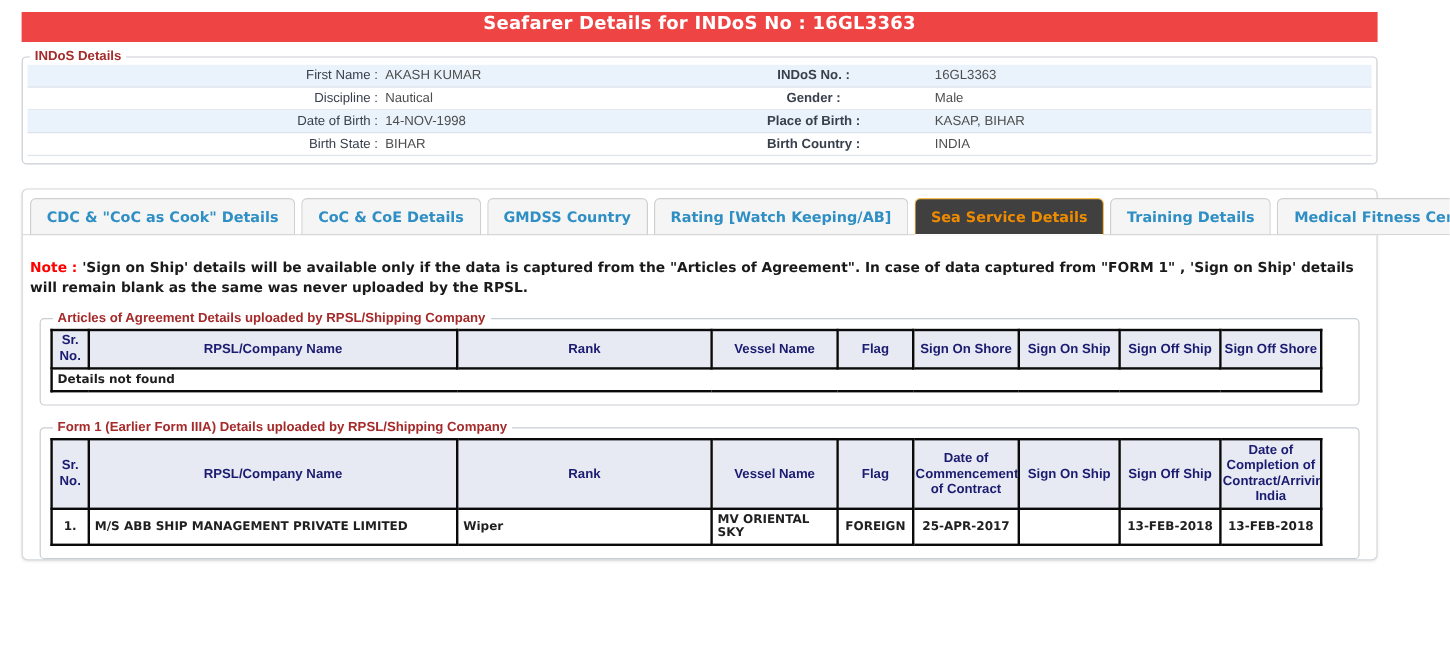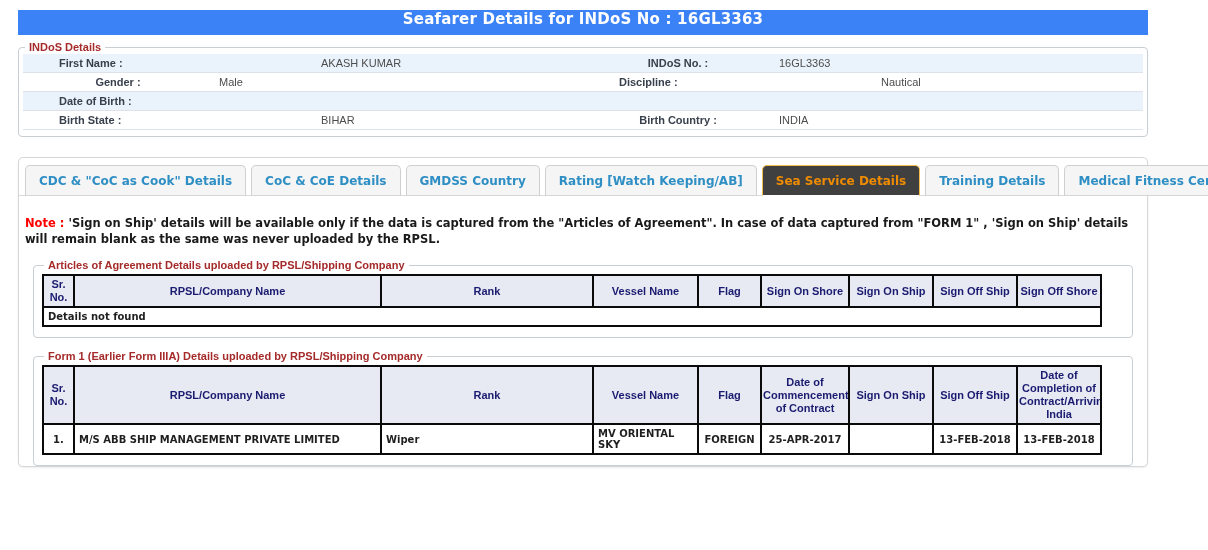--- a/index.html
+++ b/index.html
@@ -2,36 +2,36 @@
 <html><head>
 <meta charset="utf-8">
 <style>
   * { box-sizing: border-box; }
   html,body { margin:0; padding:0; background:#ffffff; }
   body { width:1208px; height:550px; overflow:hidden; font-family:"Liberation Sans",sans-serif; }
   .page { margin:10px 60px 0 18px; width:1130px; }
 
   
   .titlebar {
-    height:25px; line-height:25px; background:#3b82f6; color:#ffffff;
+    height:25px; line-height:25px; background:#ef4444; color:#ffffff;
     text-align:center; font:bold 15px "DejaVu Sans",sans-serif; letter-spacing:.2px;
   }
 
   
   fieldset.box {
     border:1px solid #c9ced3; border-radius:4px;
     margin:6px 0 0 0; padding:1px 4px 6px 4px;
   }
   fieldset.box legend, fieldset.tbox legend {
     color:#a52a2a; font:bold 11px "Liberation Sans",sans-serif; padding:0 4px; margin-left:2px;
   }
   .detail-row { display:flex; height:19px; line-height:19px; font-size:11px; border-bottom:1px solid #dde3e8; }
   .detail-row.alt { background:#eaf3fb; }
   .half { flex:0 0 50%; display:flex; }
-  .dl { flex:0 0 292px; text-align:left; font-weight:bold; color:#39404d; white-space:nowrap;padding-left:36px; }
+  .dl { flex:0 0 292px; text-align:right; font-weight:normal; color:#39404d; white-space:nowrap;padding-left:36px; }
   .dl2 { flex:0 0 190px; text-align:center; font-weight:bold; color:#39404d; white-space:nowrap; }
   .dv { flex:1 1 auto; padding-left:6px; color:#4d4d4d; white-space:nowrap; }
 
   
   .panel {
     margin-top:20px; border:1px solid #d4d8db; border-radius:5px;
     min-height:293px; box-shadow:0 1px 2px rgba(0,0,0,.08); background:#fff;
   }
   .tabstrip { display:flex; gap:5px; padding:7px 0 0 6px; border-bottom:1px solid #dadada; align-items:flex-end; }
   .tab {
@@ -79,32 +79,37 @@
         <span class="dv">AKASH KUMAR</span>
       </div>
       <div class="half">
         <span class="dl2">INDoS No. :</span>
         <span class="dv">16GL3363</span>
       </div>
     </div>
 
     <div class="detail-row">
       <div class="half">
+        <span class="dl">Discipline :</span>
+        <span class="dv">Nautical</span>
+      </div>
+      <div class="half">
         <span class="dl2">Gender :</span>
         <span class="dv">Male</span>
       </div>
-      <div class="half">
-        <span class="dl">Discipline :</span>
-        <span class="dv">Nautical</span>
-      </div>
     </div>
 
     <div class="detail-row alt">
       <div class="half">
         <span class="dl">Date of Birth :</span>
+        <span class="dv">14-NOV-1998</span>
+      </div>
+      <div class="half">
+        <span class="dl2">Place of Birth :</span>
+        <span class="dv">KASAP, BIHAR</span>
       </div>
     </div>
 
     <div class="detail-row">
       <div class="half">
         <span class="dl">Birth State :</span>
         <span class="dv">BIHAR</span>
       </div>
       <div class="half">
         <span class="dl2">Birth Country :</span>

